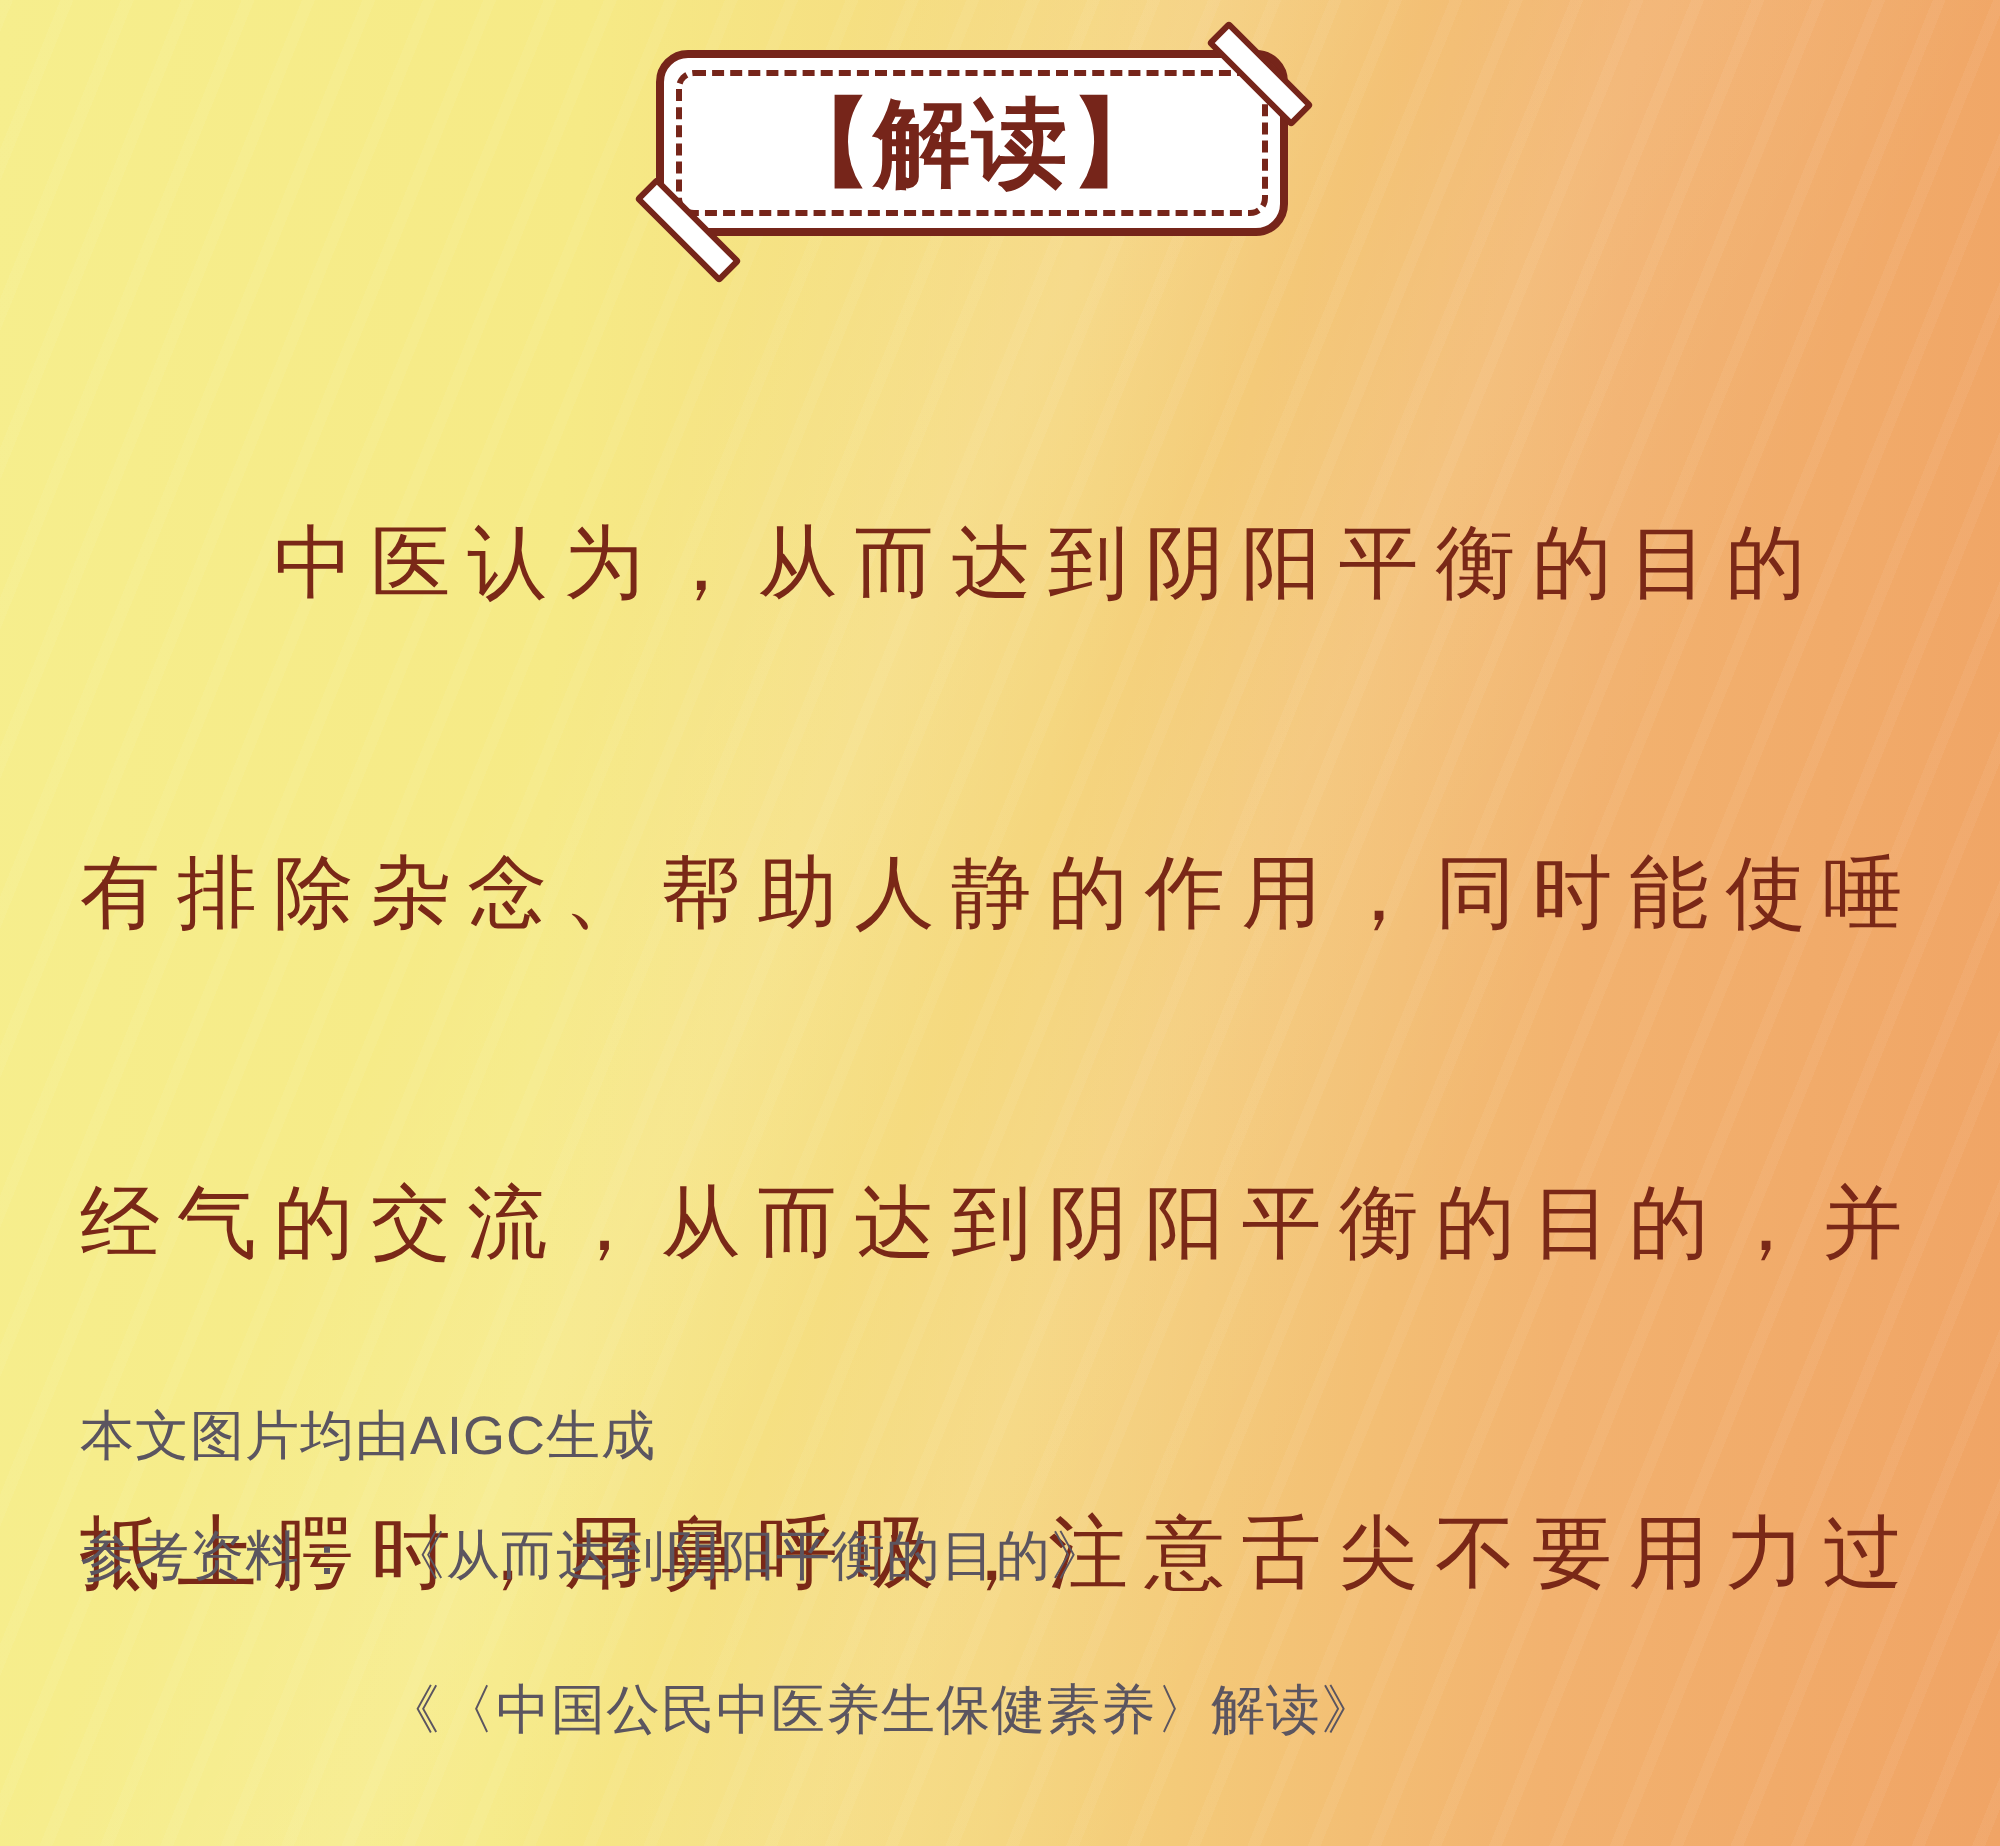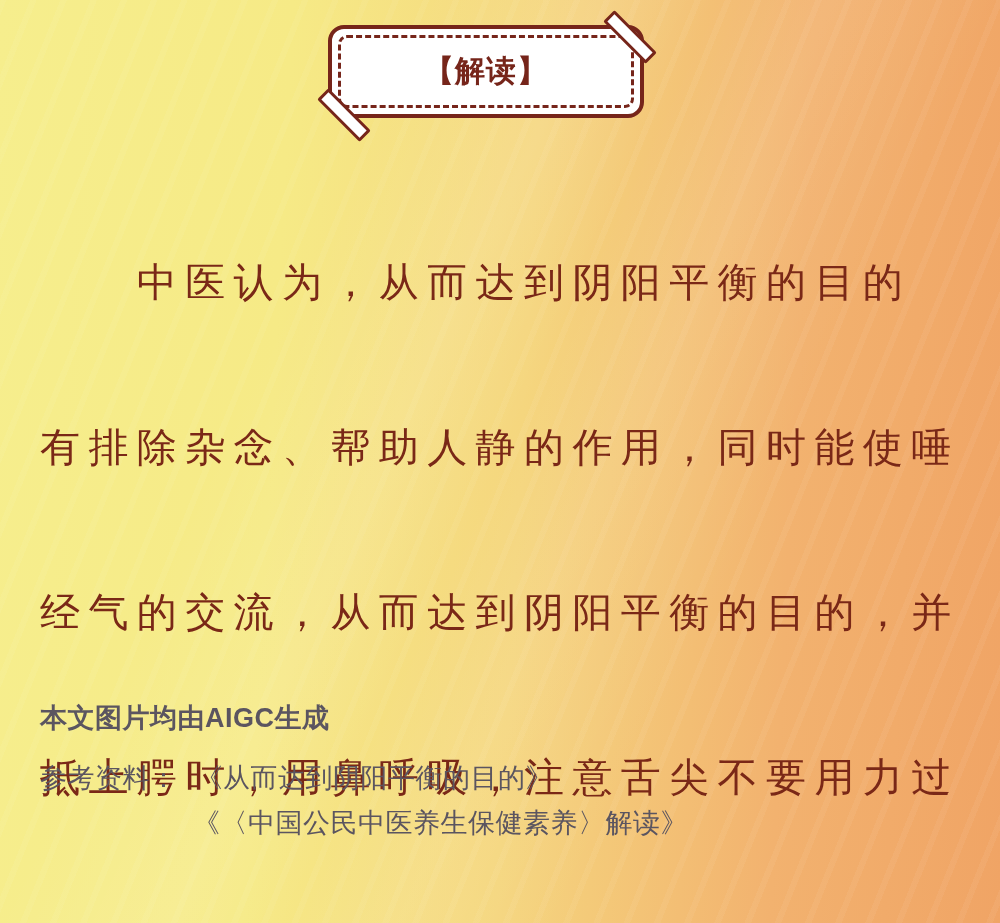--- a/index.html
+++ b/index.html
@@ -48,21 +48,21 @@
     display:flex;align-items:center;justify-content:center;
   }
   .badge-dash{
     position:absolute;inset:6px;
     border:3px dashed var(--accent-maroon);
     border-radius:9px;
     pointer-events:none;
   }
   .badge-title{
     position:relative;
-    font-size:30px;font-weight:bold;
+    font-size:48px;font-weight:bold;
     letter-spacing:1px;
     color:var(--accent-maroon);
   }
   .tape{
     position:absolute;
     width:54px;height:10px;
     background:var(--card-fill);
     border:3px solid var(--accent-maroon);
     border-radius:2px;
   }
@@ -79,32 +79,31 @@
     color:var(--body-text-color);
     white-space:pre;
   }
   
   .credit{
     position:absolute;
     left:40px;top:700px;
     font-size:27px;
     letter-spacing:0.5px;
     color:var(--footer-text-color);
-    font-weight:bold;
   }
   .refs{
     position:absolute;
     left:40px;top:756px;
     font-size:27px;
     line-height:45px;
     letter-spacing:0.5px;
     color:var(--footer-text-color);
   }
   .ref-label{margin-right:18px;}
-  .ref-row-2{margin-left:153px;}
+  .ref-row-2{margin-left:153px;margin-top:32px;}
 </style>
 </head>
 <body>
 
 <div class="canvas">
   <div class="texture"></div>
 
   <div class="badge">
     <div class="badge-dash"></div>
     <span class="badge-title">【解读】</span>

